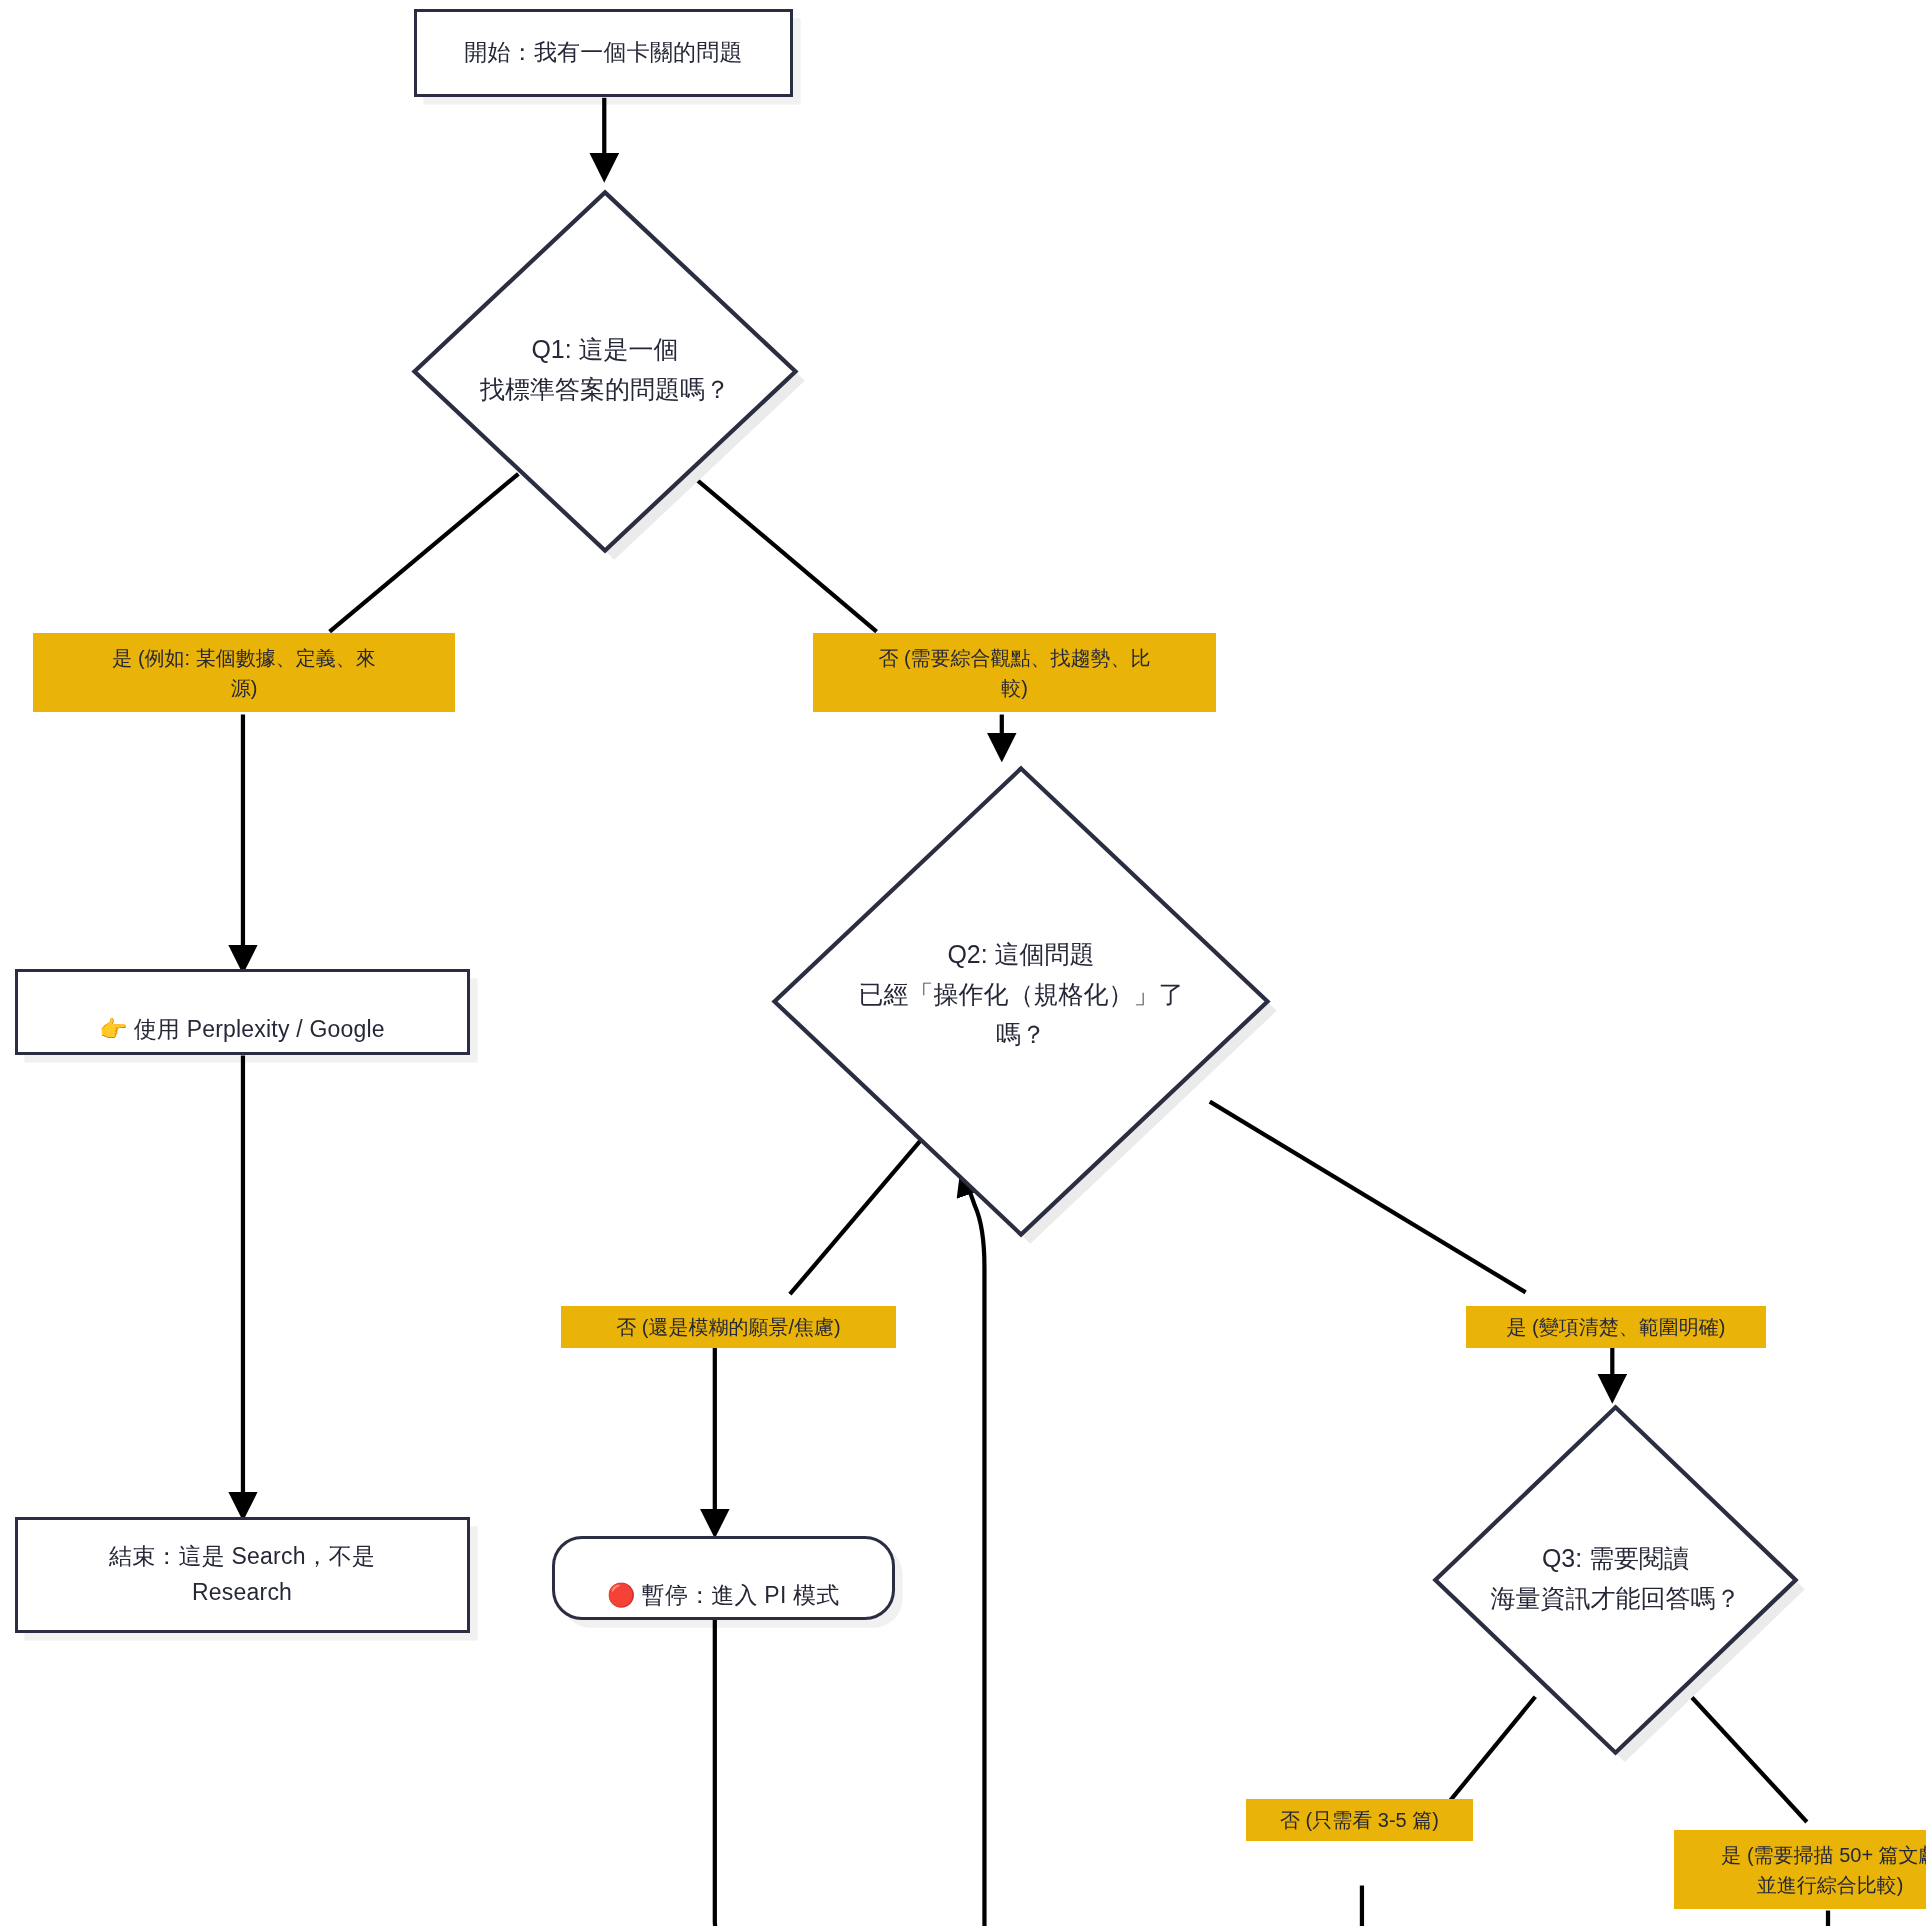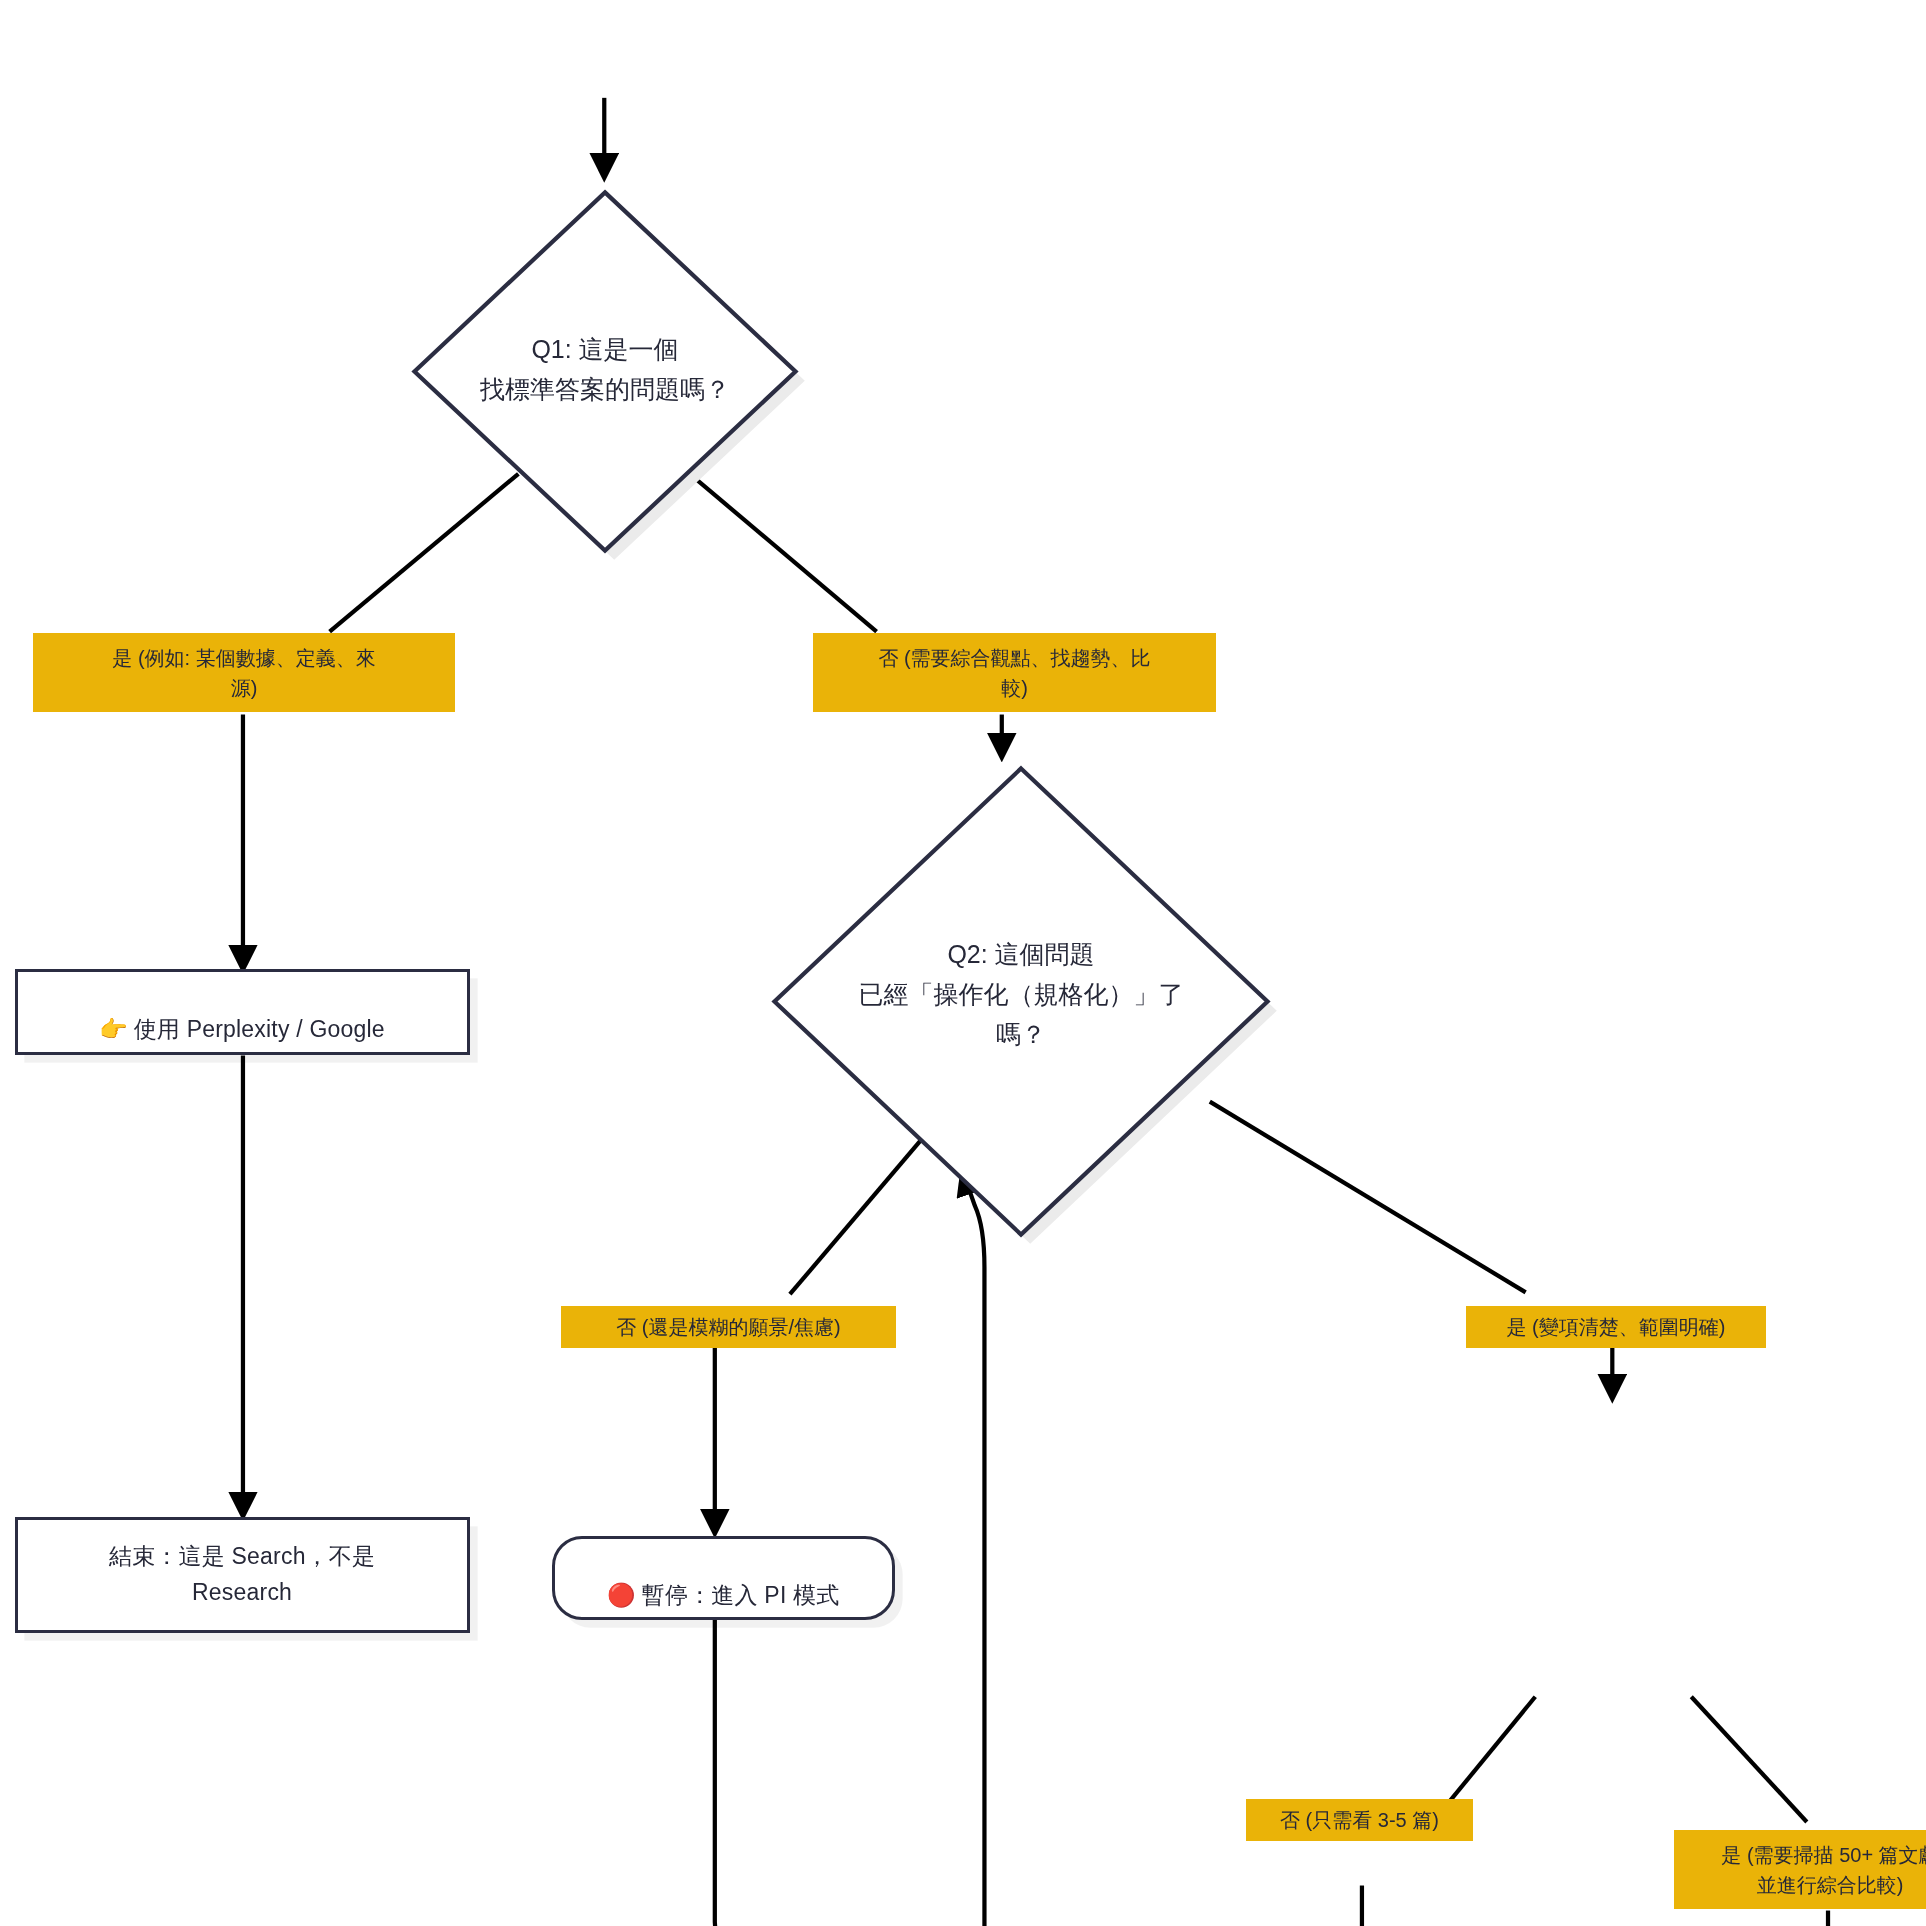--- a/index.html
+++ b/index.html
@@ -139,20 +139,23 @@
 
     <path d="M 3535 4895 L 3535 5070" stroke="#000000" stroke-width="11" fill="none" marker-end="url(#arrow)"></path>
 
     <path d="M 4390 4405 L 4690 4730" stroke="#000000" stroke-width="11" fill="none"></path>
 
     <path d="M 4745 4960 L 4745 5085" stroke="#000000" stroke-width="11" fill="none" marker-end="url(#arrow)"></path>
 
     <path d="M 4745 5320 L 4745 5665" stroke="#000000" stroke-width="11" fill="none" marker-end="url(#arrow)"></path>
   </svg>
 
+  <div class="node box" style="left:414px; top:8.5px; width:379px; height:88px;">
+    <span class="txt">開始：我有一個卡關的問題</span>
+  </div>
 
   <div class="diamond-wrap" style="left:401px; top:177px; width:408px; height:389px;">
     <svg class="diamond-shape" viewBox="0 0 1060 1010" preserveAspectRatio="none">
       <polygon points="530,40 1025,505 530,970 35,505" fill="#ebebeb" transform="translate(24,24)"></polygon>
       <polygon points="530,40 1025,505 530,970 35,505" fill="#ffffff" stroke="#2b2d42" stroke-width="11"></polygon>
     </svg>
     <div class="diamond-label" style="top:152px;">Q1: 這是一個
 找標準答案的問題嗎？</div>
   </div>
 
@@ -186,20 +189,28 @@
   <div class="edge-label" style="left:561px; top:1306px; width:335px; height:42px;">否 (還是模糊的願景/焦慮)</div>
 
   <div class="edge-label" style="left:1466px; top:1306px; width:300px; height:42px;">是 (變項清楚、範圍明確)</div>
 
   <div class="node box" style="left:552px; top:1536px; width:343px; height:84px;border-radius:30px;">
     <span class="txt">
       <span class="emoji ico-stop">🔴</span><span>暫停：進入 PI 模式</span>
     </span>
   </div>
 
+  <div class="diamond-wrap" style="left:1423px; top:1395px; width:385px; height:370px;">
+    <svg class="diamond-shape" viewBox="0 0 1000 960" preserveAspectRatio="none">
+      <polygon points="500,32 968,480 500,928 32,480" fill="#ebebeb" transform="translate(24,24)"></polygon>
+      <polygon points="500,32 968,480 500,928 32,480" fill="#ffffff" stroke="#2b2d42" stroke-width="11"></polygon>
+    </svg>
+    <div class="diamond-label" style="top:143px;">Q3: 需要閱讀
+海量資訊才能回答嗎？</div>
+  </div>
 
   <div class="edge-label" style="left:1246px; top:1799px; width:227px; height:42px;">否 (只需看 3-5 篇)</div>
 
   <div class="edge-label" style="left:1674px; top:1830px; width:312px; height:79px;">是 (需要掃描 50+ 篇文獻
 並進行綜合比較)</div>
 
 </div>
 
 
 </body></html>

